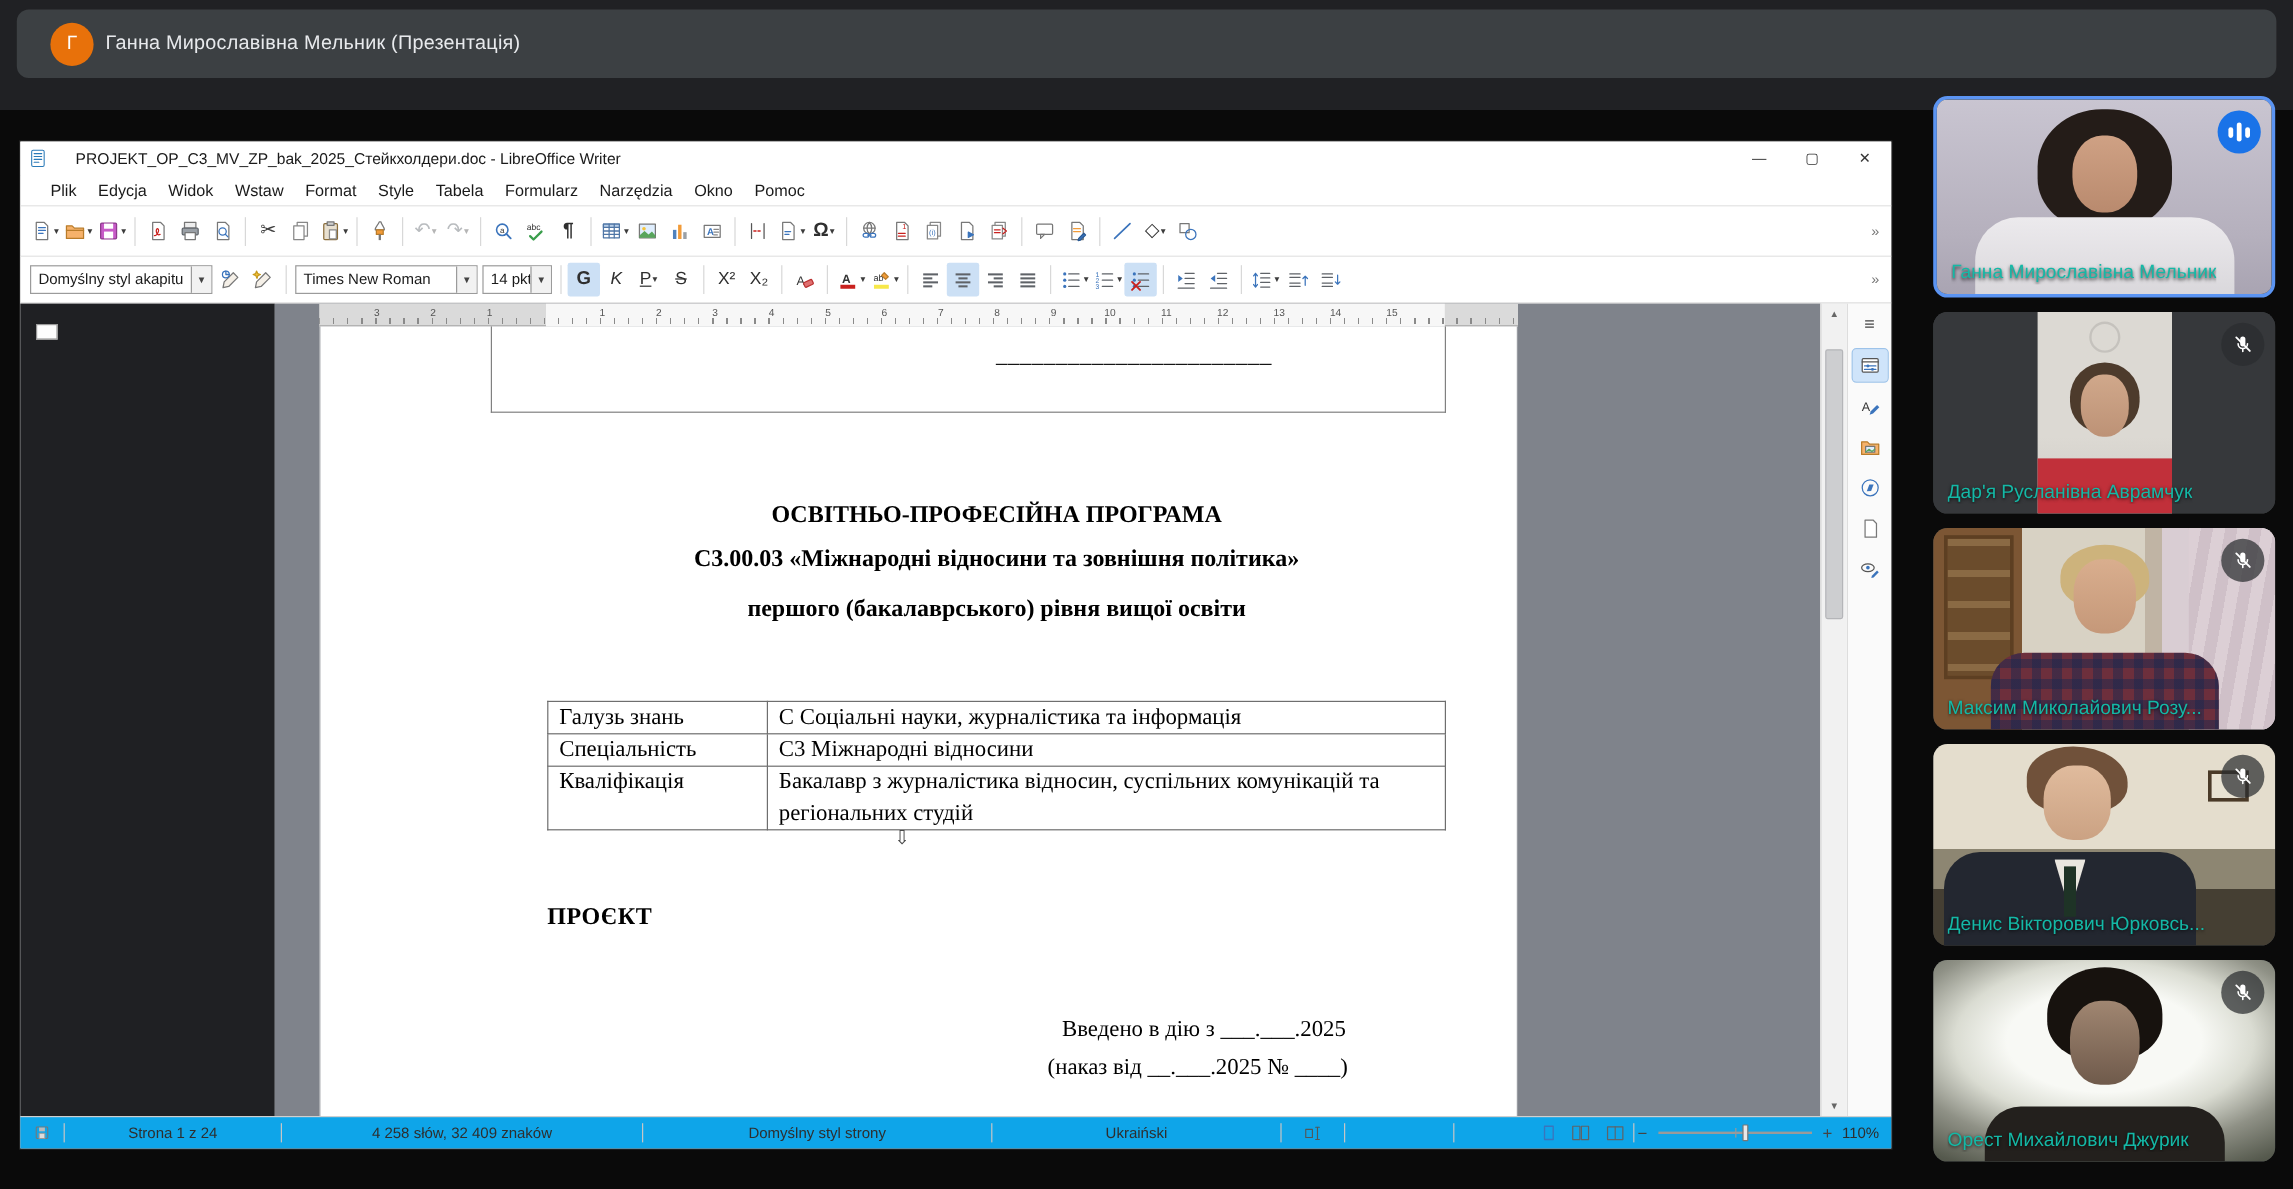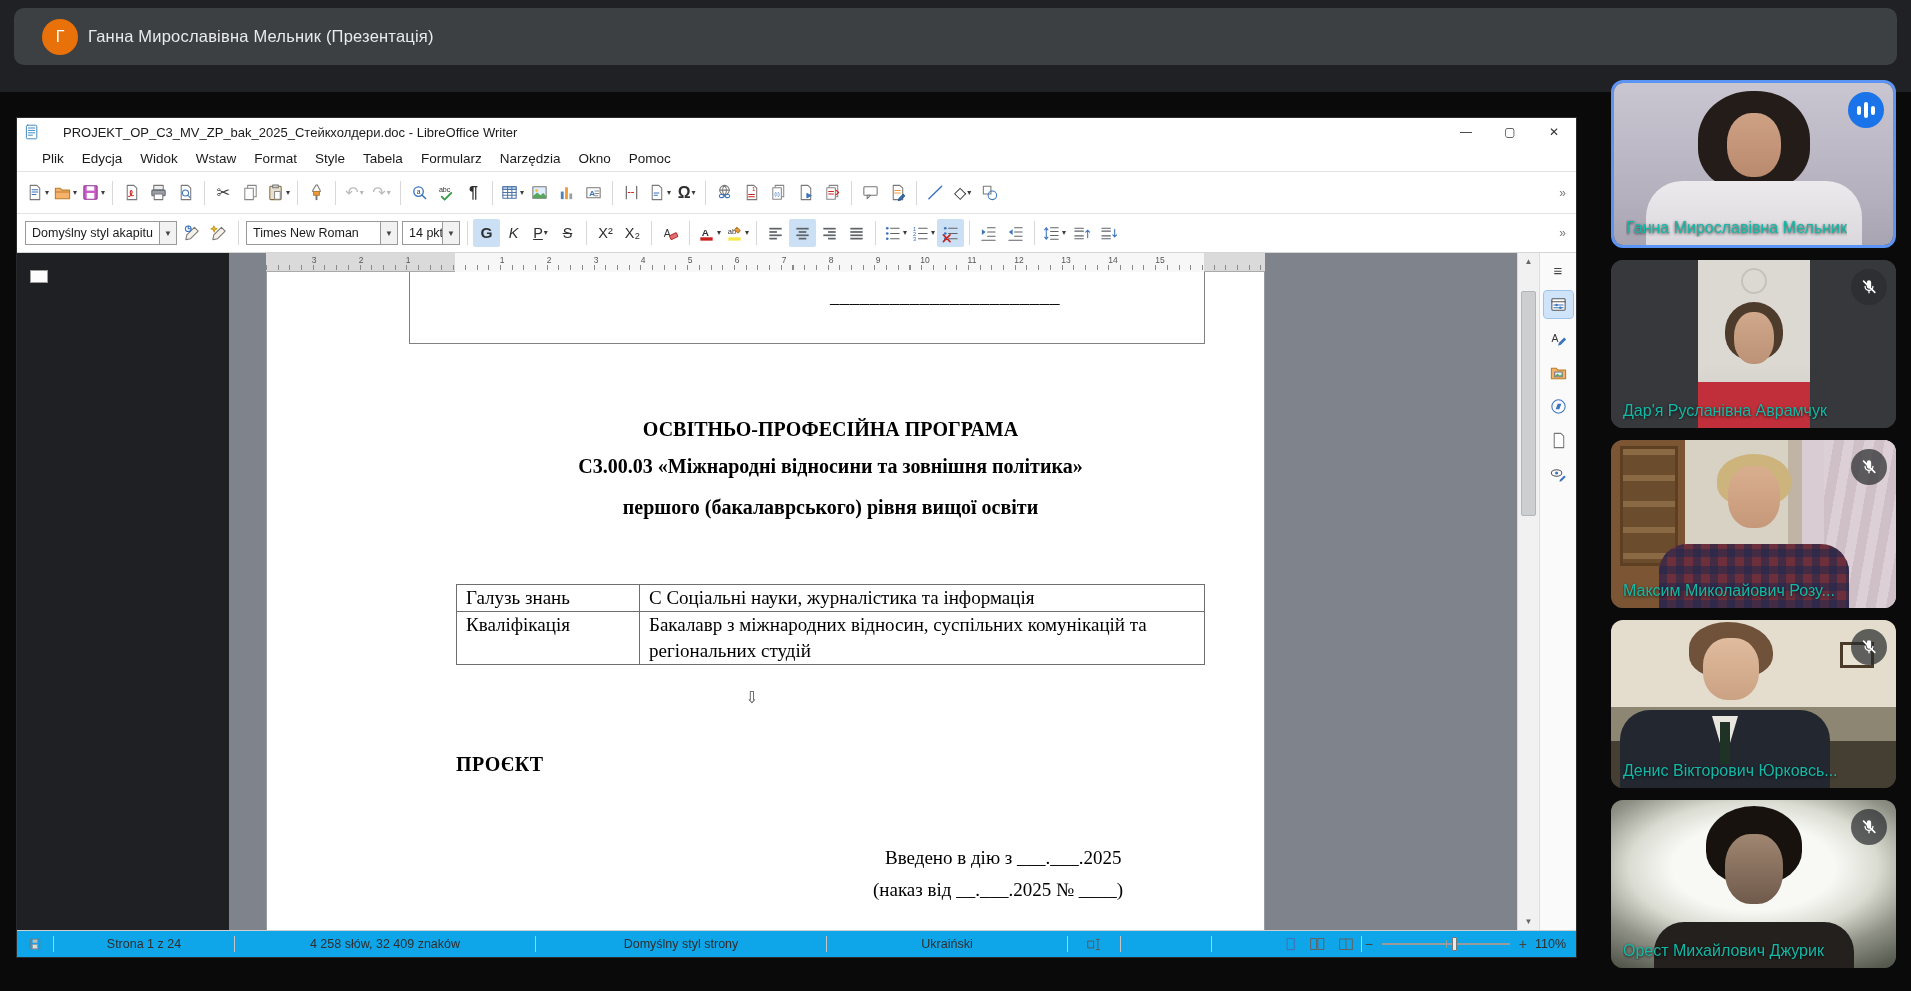--- a/index.html
+++ b/index.html
@@ -704,22 +704,26 @@
           <div class="dh" style="top:183px">С3.00.03 «Міжнародні відносини та зовнішня політика»</div>
           <div class="dh" style="top:224px">першого (бакалаврського) рівня вищої освіти</div>
 
           <table class="dtable">
             <tbody>
                 <tr>
               <td class="c1">Галузь знань</td>
               <td>С Соціальні науки, журналістика та інформація</td>
             </tr>
             <tr>
+              <td class="c1">Спеціальність</td>
+              <td>С3 Міжнародні відносини</td>
+            </tr>
+            <tr>
               <td class="c1">Кваліфікація</td>
-              <td>Бакалавр з міжнародних відносин, суспільних комунікацій та регіональних студій</td>
+              <td>Бакалавр з журналістика відносин, суспільних комунікацій та регіональних студій</td>
             </tr>
           </tbody>
             </table>
 
           <div class="dproj">ПРОЄКТ</div>
           <div class="dline" style="left:618px;top:575px">Введено в дію з ___.___.2025</div>
           <div class="dline" style="left:606px;top:607px">(наказ від __.___.2025 № ____)</div>
           <div class="cursor">⇩</div>
         </div>
       </div>

